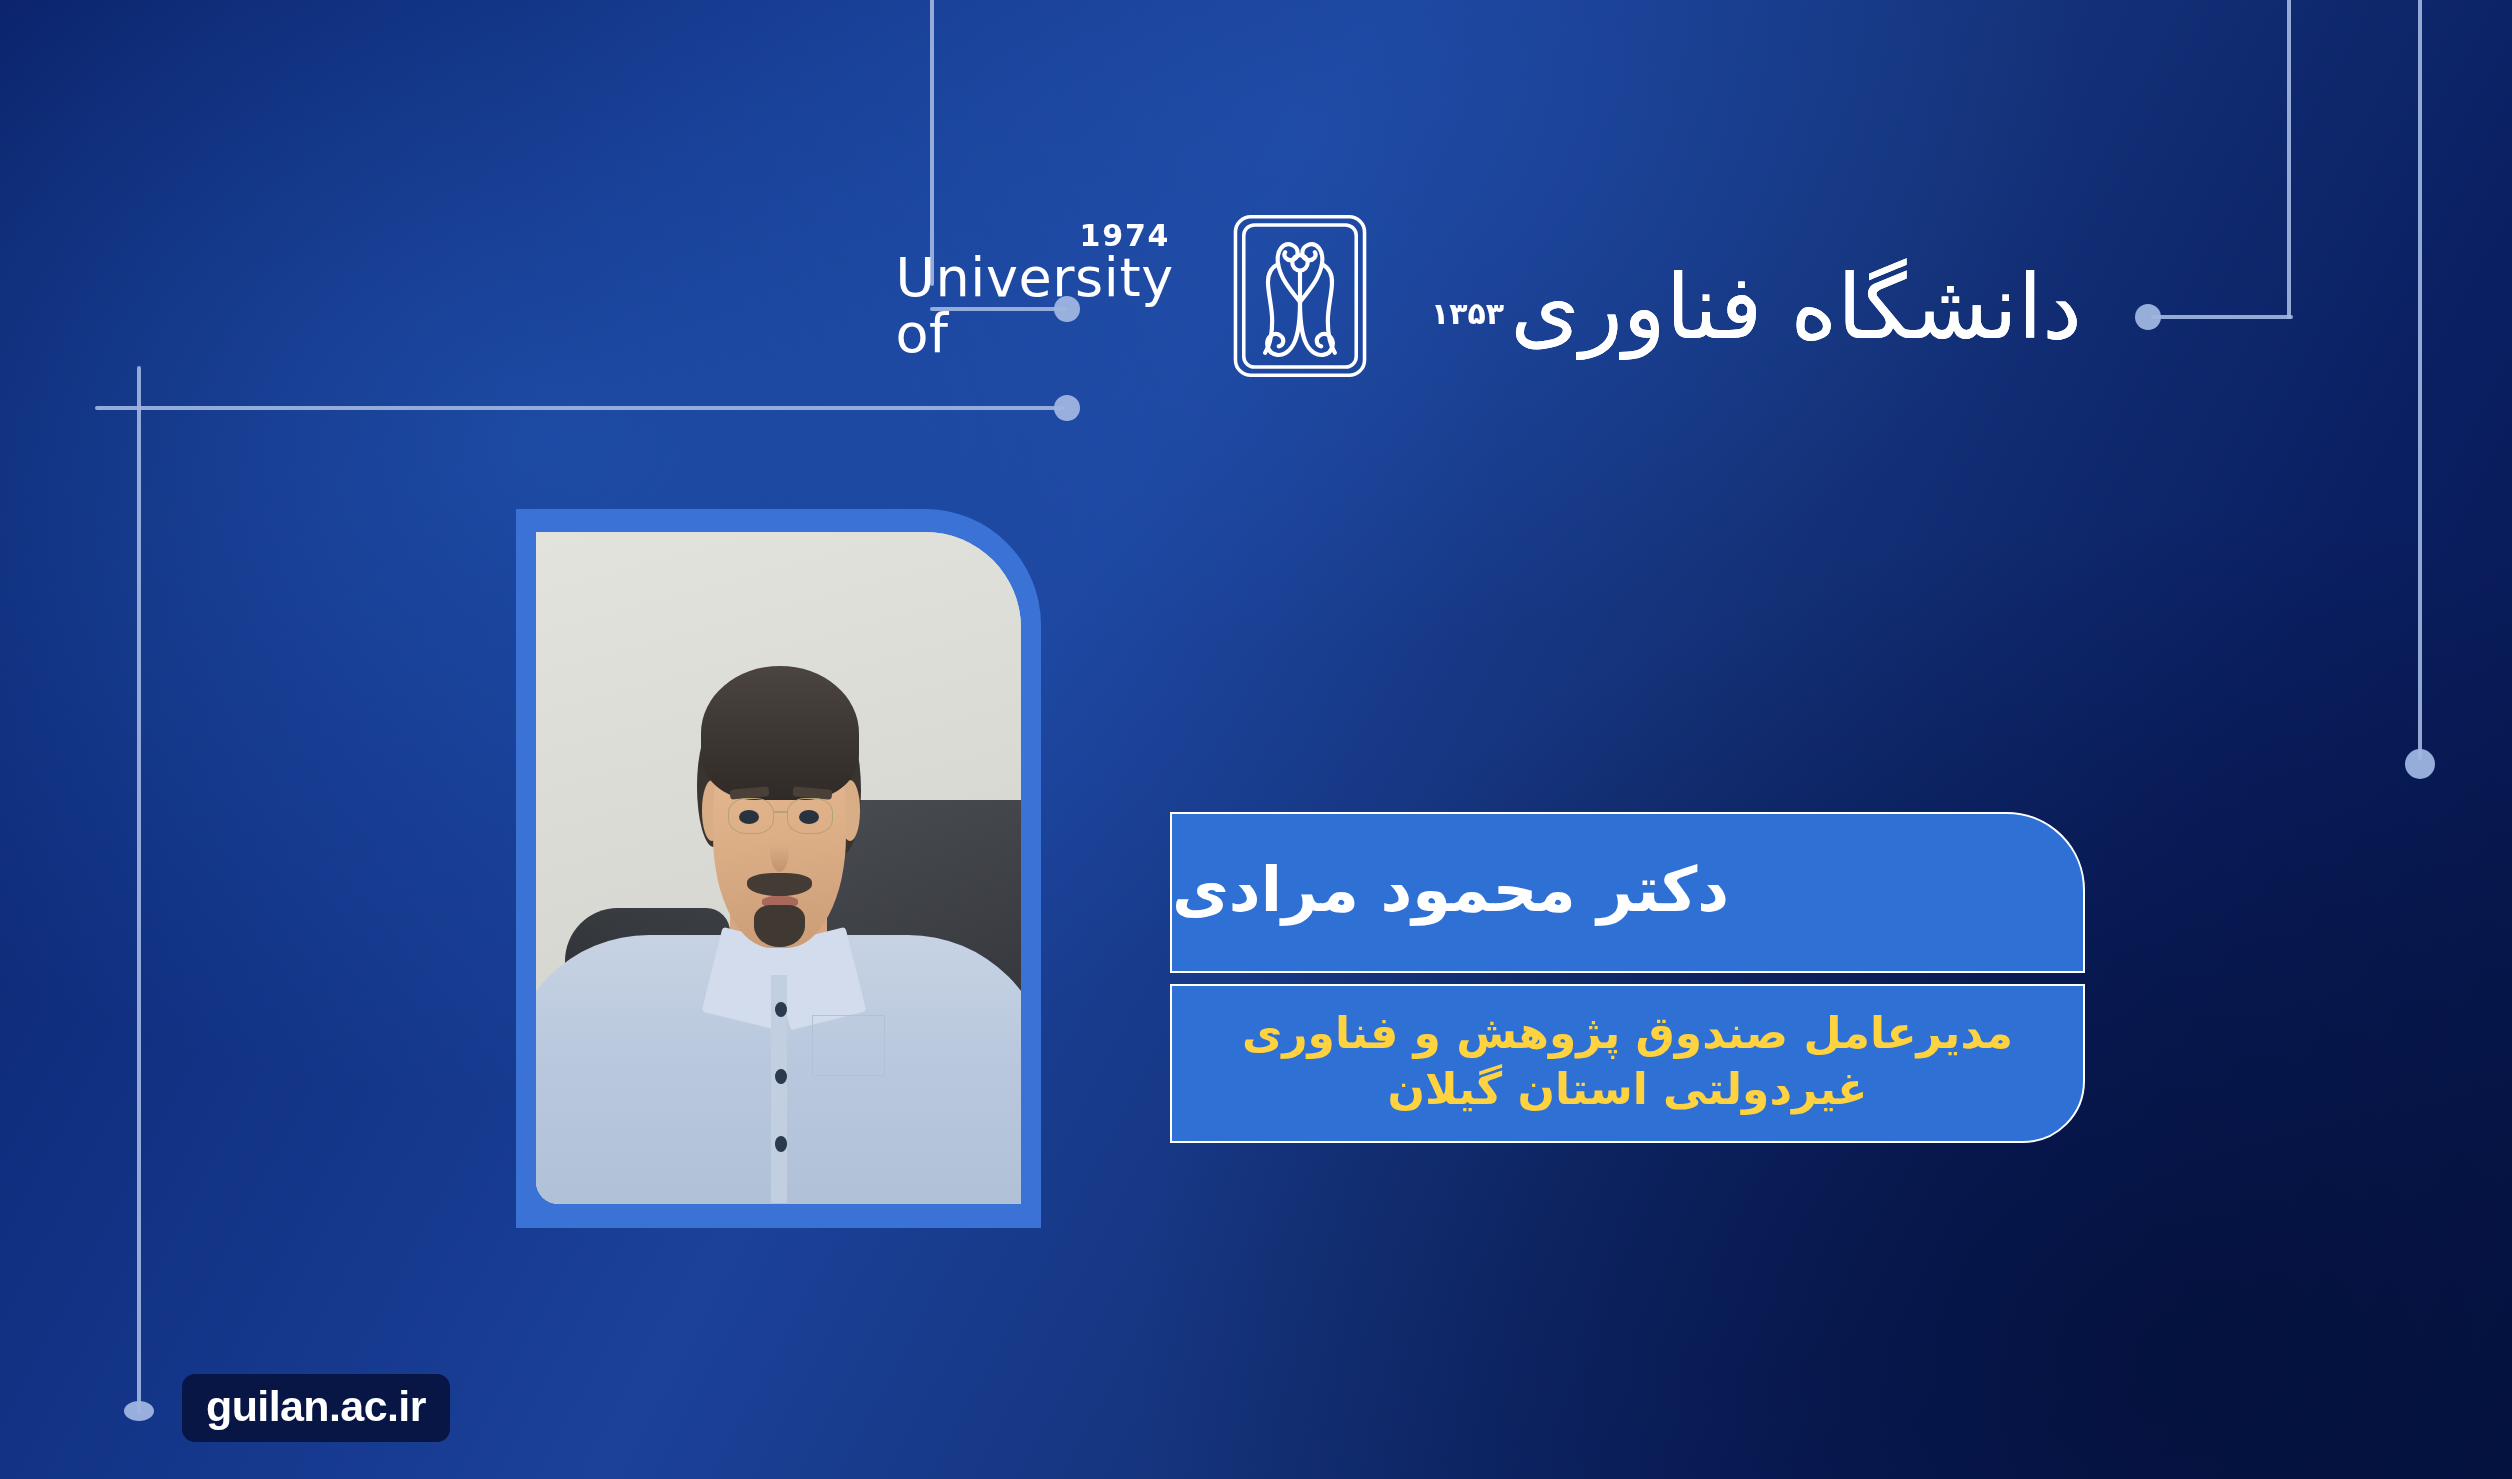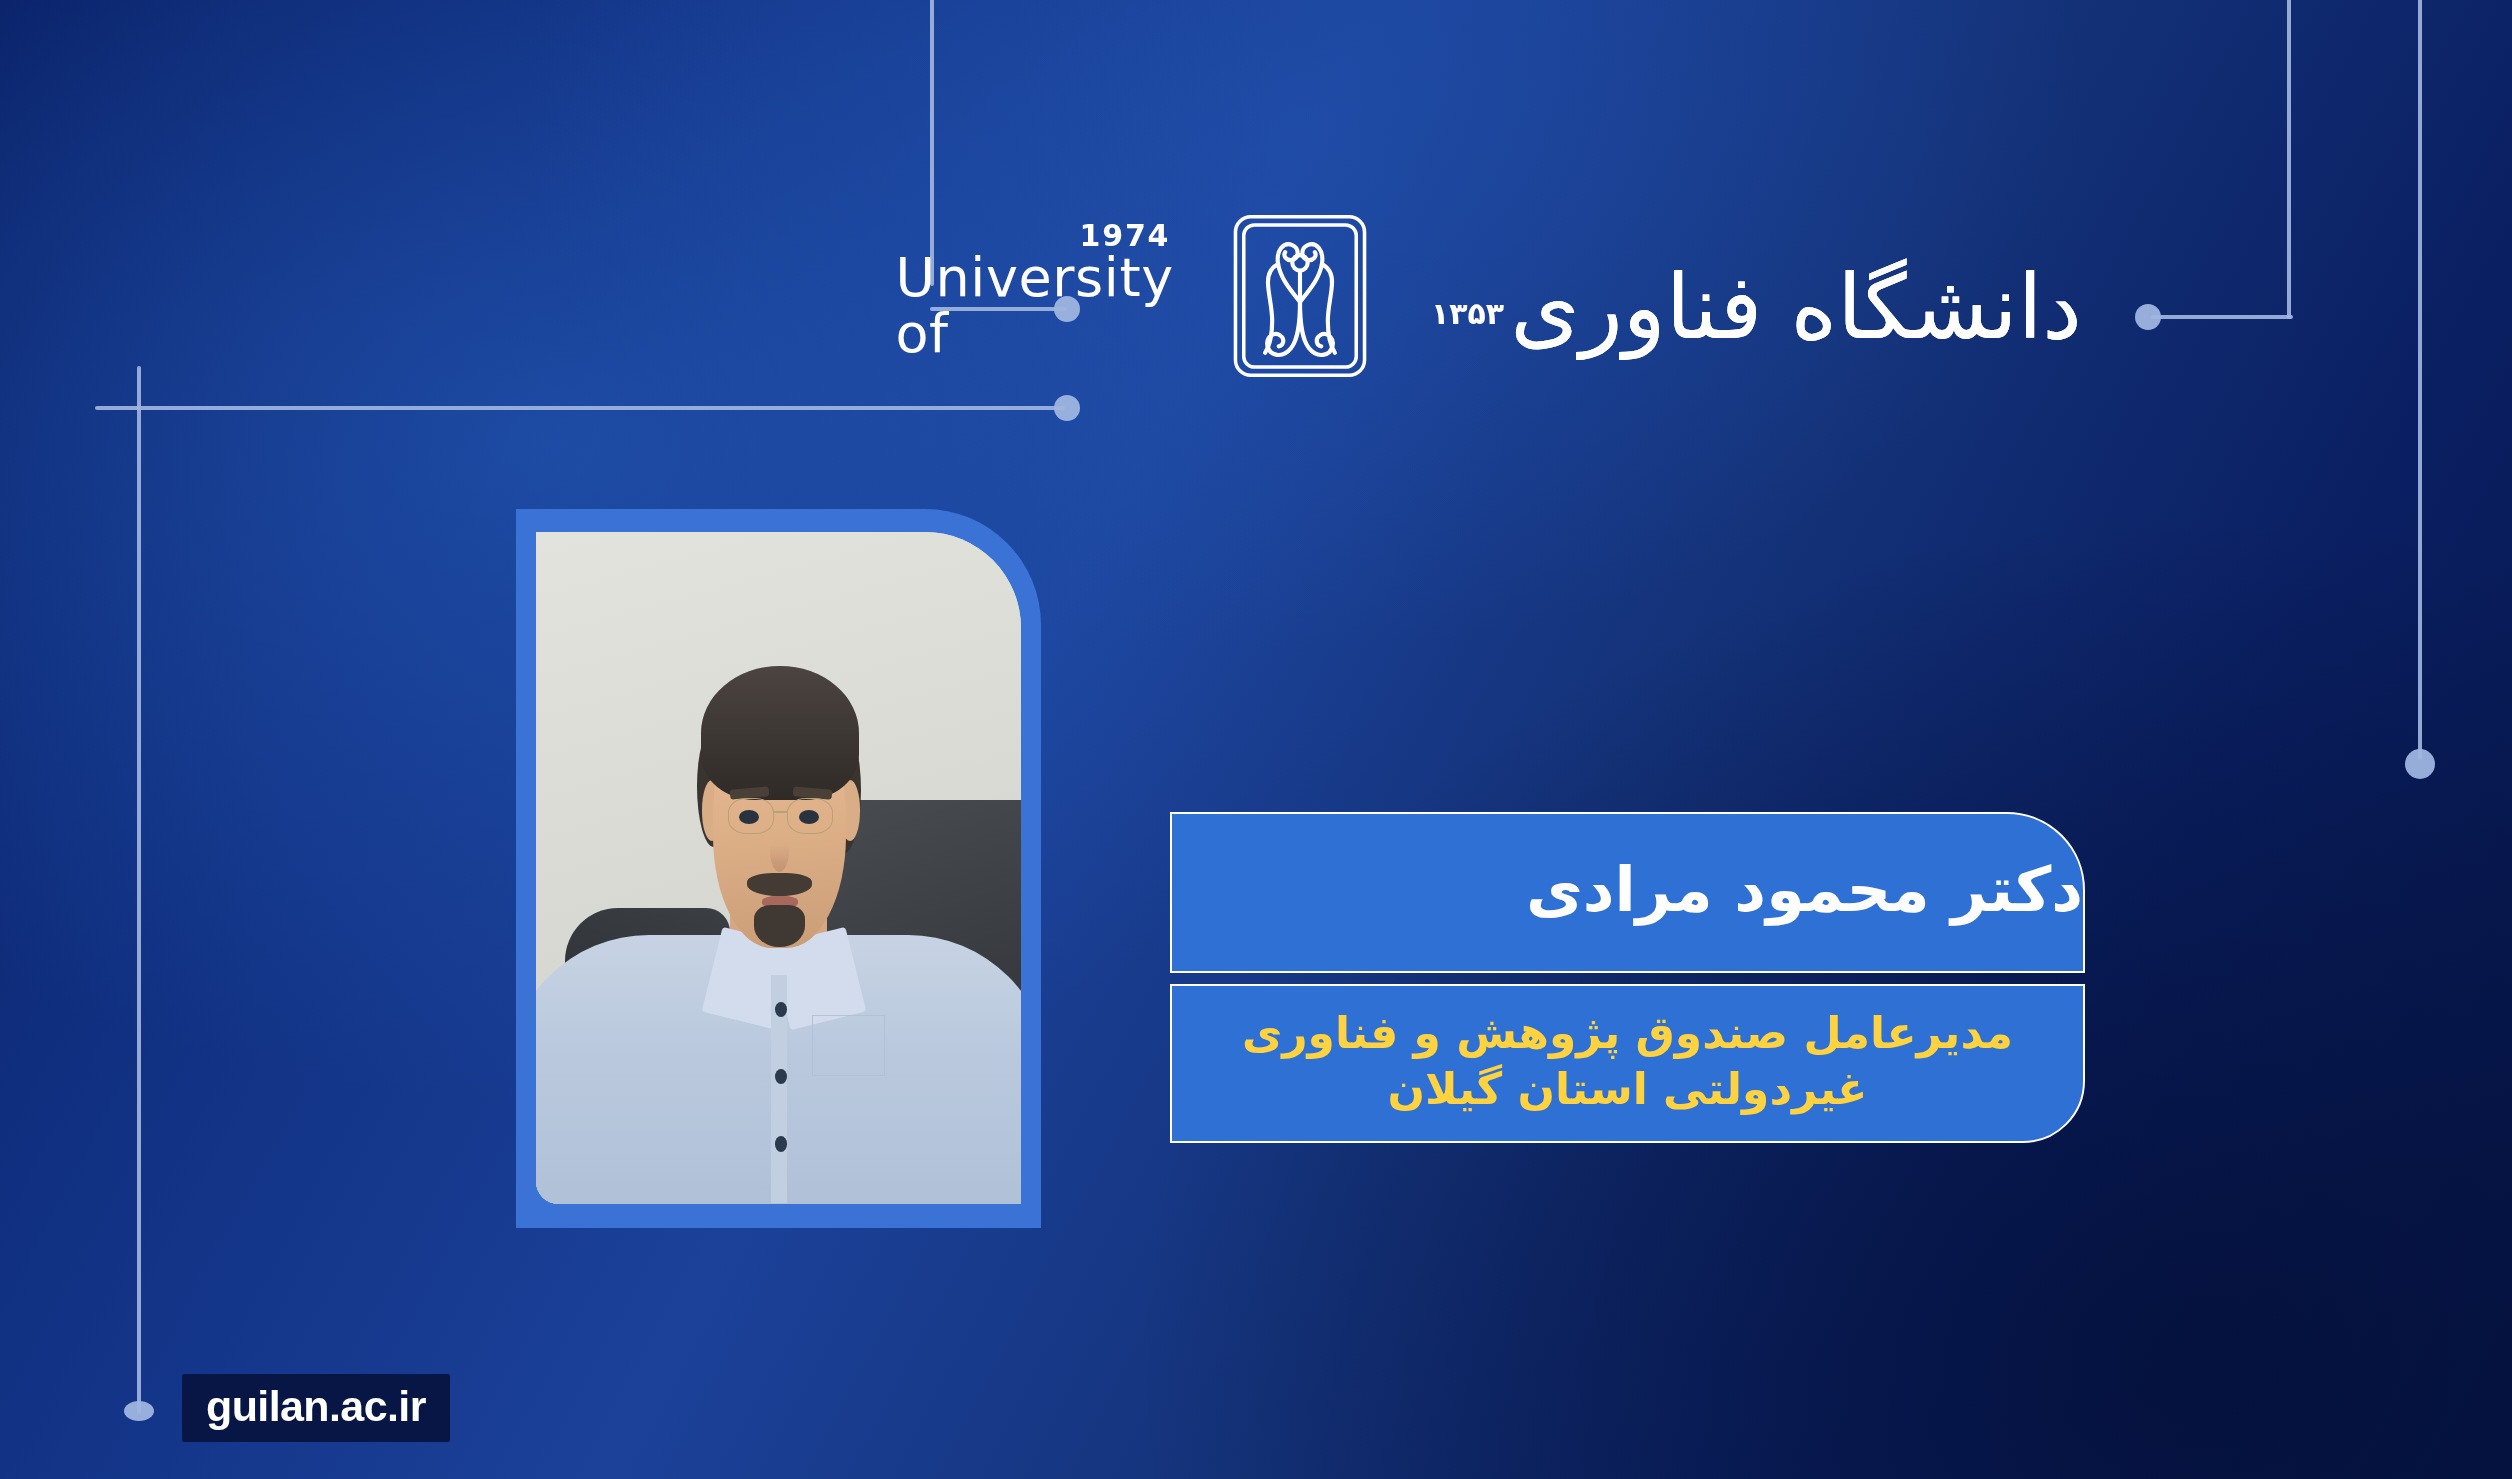--- a/index.html
+++ b/index.html
@@ -177,21 +177,21 @@
             background:#3f3833; border-radius:36% 36% 55% 55%; }
   .p-leaf{ position:absolute; left:4%; top:72%; width:16%; height:14%; }
 
   
   .banner{
     position:absolute;
     background:#2f70d4;
     border:2.4px solid #ffffff;
     display:flex;
     align-items:center;
-    justify-content:flex-start;
+    justify-content:flex-end;
     text-align:center;
     direction:rtl;
   }
   #name-banner{
     left:1170px; top:812px;
     width:915px; height:161px;
     border-radius:0 78px 0 0;
   }
   #name-text{
     color:#ffffff;
@@ -213,21 +213,21 @@
     line-height:1.28;
     padding:0 32px 4.7px 32px;
   }
 
   
   #url-badge{
     position:absolute;
     left:182px; top:1374px;
     padding:10.6px 24px 14px 24px;
     background:#081645;
-    border-radius:2px;
+    border-radius:13px;
     direction:ltr;
   }
   #url-text{
     color:#ffffff;
     font-size:43px;
     font-weight:700;
     letter-spacing:-0.6px;
     line-height:1;
     font-family:"Liberation Sans","DejaVu Sans",sans-serif;
   }

